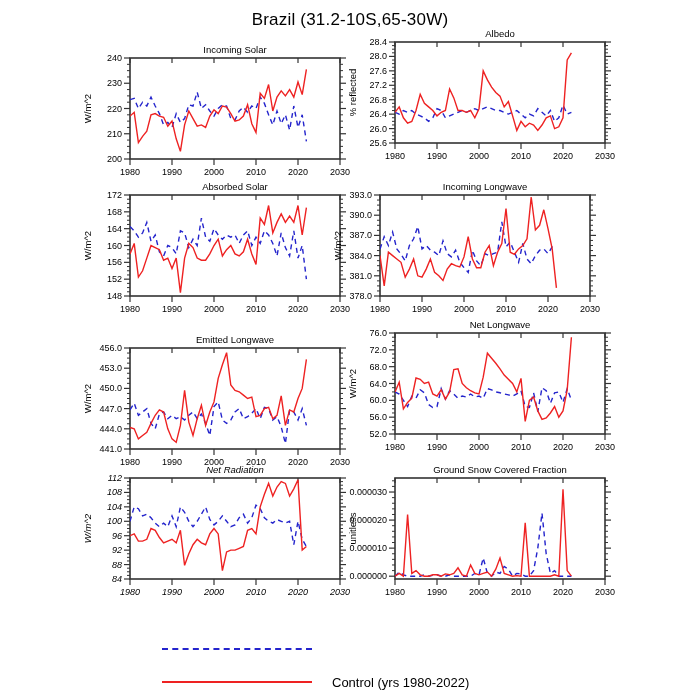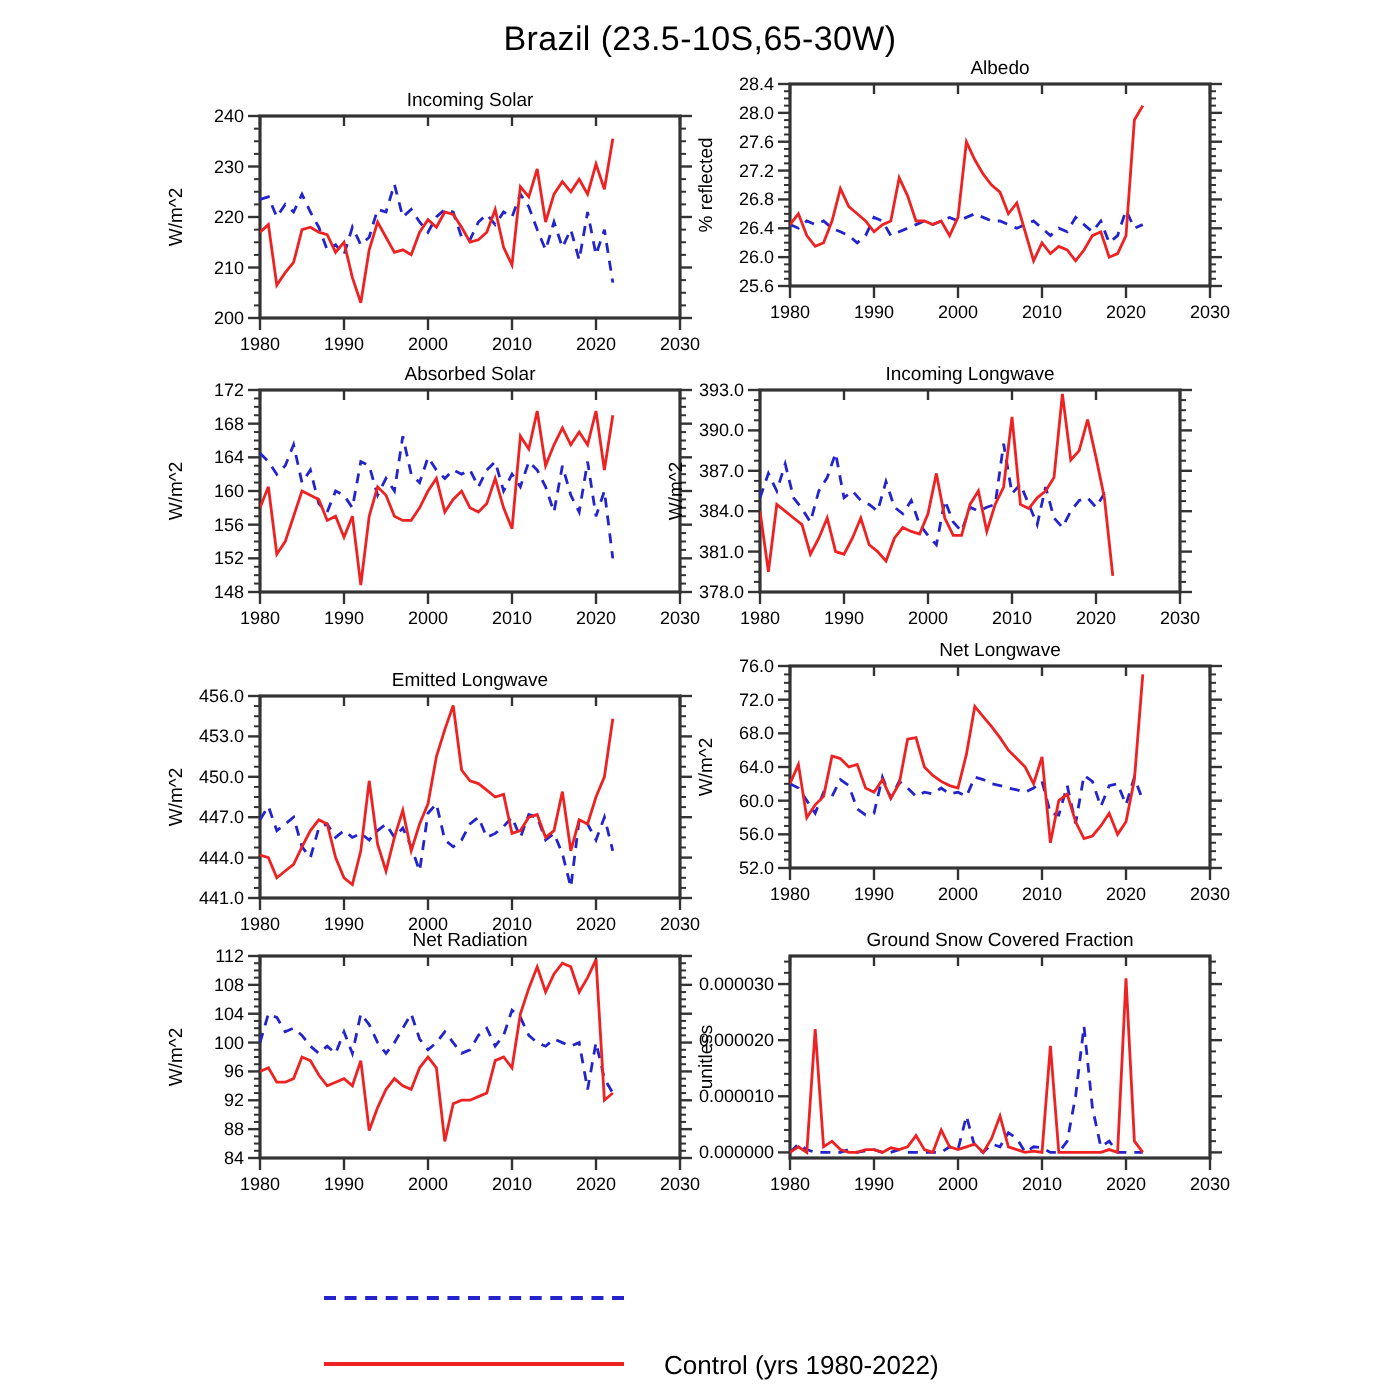--- a/index.html
+++ b/index.html
@@ -11,33 +11,33 @@
     position:absolute;top:10px;left:0;width:700px;text-align:center;
     font-size:17px;letter-spacing:0.2px;
   }
   figure.chart{position:absolute;margin:0;width:270px;height:155px;}
   #chart-0{left:82px;top:44px;}
   #chart-1{left:347px;top:28px;}
   #chart-2{left:82px;top:181px;}
   #chart-3{left:332px;top:181px;}
   #chart-4{left:82px;top:334px;}
   #chart-5{left:347px;top:319px;}
-  #chart-6{left:82px;top:464px;}
+  #chart-6{left:82px;top:464px;font-style:italic;}
   #chart-7{left:347px;top:464px;}
   .legend{position:absolute;left:0;top:634px;width:700px;}
   .legend-row{position:absolute;left:162px;display:flex;align-items:center;height:18px;}
   .legend-row.r0{top:6px;}
   .legend-row.r1{top:39px;justify-content:center;}
   .legend-line{display:inline-block;width:150px;height:0;border-top-width:2px;}
   .legend-label{margin-left:20px;font-size:13px;white-space:nowrap;}
 </style>
 </head>
 <body>
 
-<div class="page-title">Brazil (23.5-10S,65-30W)</div>
+<div class="page-title">Brazil (31.2-10S,65-30W)</div>
 
 <figure class="chart" id="chart-0"><svg width="270" height="155" viewBox="0 0 270 155" font-family="&quot;Liberation Sans&quot;, sans-serif">
       <text x="153" y="9" text-anchor="middle" font-size="9.5" fill="#000">Incoming Solar</text>
       <text x="0" y="0" text-anchor="middle" font-size="9.5" fill="#000" transform="translate(9,64.5) rotate(-90)">W/m^2</text>
       <line x1="42" y1="115" x2="48" y2="115" stroke="#333333" stroke-width="1.2"></line>
       <line x1="258" y1="115" x2="264" y2="115" stroke="#333333" stroke-width="1.2"></line>
       <text x="40" y="118" text-anchor="end" font-size="9" fill="#000">200</text>
       <line x1="42" y1="89.75" x2="48" y2="89.75" stroke="#333333" stroke-width="1.2"></line>
       <line x1="258" y1="89.75" x2="264" y2="89.75" stroke="#333333" stroke-width="1.2"></line>
       <text x="40" y="92.75" text-anchor="end" font-size="9" fill="#000">210</text>

